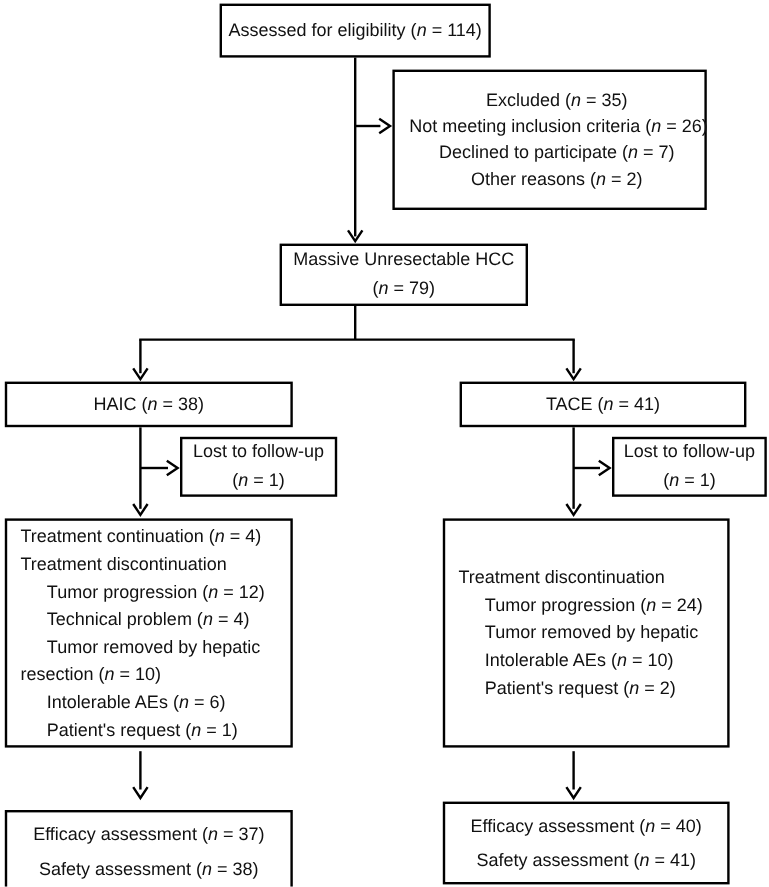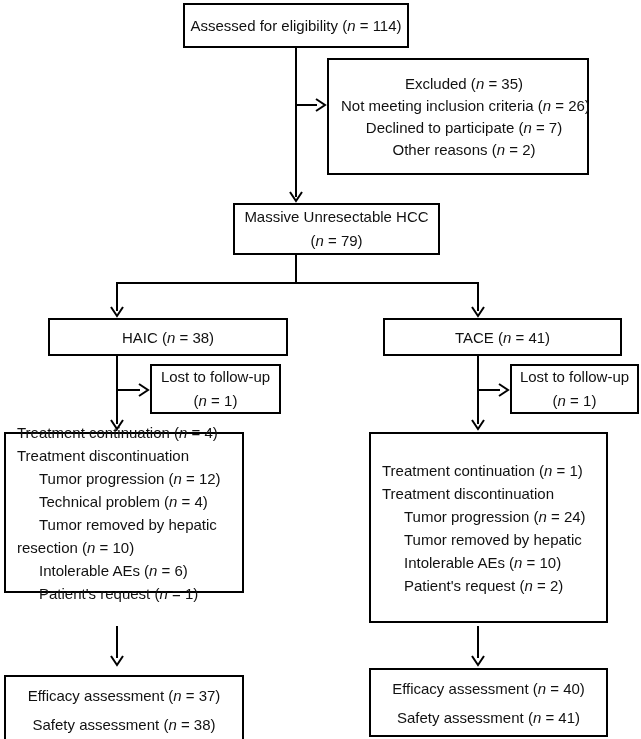--- a/index.html
+++ b/index.html
@@ -27,25 +27,25 @@
   .box .line{white-space:nowrap;}
   .box.center{text-align:center;}
   .box.left{text-align:left;}
   .box .line.indent{padding-left:22px;}
   .box i{font-style:italic;}
 
   
   #b-eligibility{left:183px;top:3px;width:226px;height:45px;}
   #b-excluded{left:327px;top:58px;width:262px;height:117px;padding-left:12px;line-height:22px;text-align:center;}
   #b-hcc{left:193px;top:203px;width:207px;height:52px;line-height:24px;margin-left:40px;}
-  #b-haic{left:4px;top:318px;width:240px;height:38px;margin-left:44px;}
+  #b-haic{left:4px;top:318px;width:240px;height:38px;}
   #b-tace{left:369px;top:318px;width:239px;height:38px;margin-left:14px;}
   #b-lost-left{left:150px;top:364px;width:131px;height:50px;line-height:24px;}
   #b-lost-right{left:510px;top:364px;width:129px;height:50px;line-height:24px;}
-  #b-haic-outcomes{left:4px;top:432px;width:240px;height:161px;padding-left:11px;}
+  #b-haic-outcomes{left:4px;top:432px;width:240px;height:191px;padding-left:11px;}
   #b-tace-outcomes{left:369px;top:432px;width:239px;height:191px;padding-left:11px;}
   #b-assess-left{left:4px;top:675px;width:240px;height:69px;line-height:29px;}
   #b-assess-right{left:369px;top:668px;width:239px;height:69px;line-height:29px;}
 
   .connectors path{stroke:#000000;stroke-width:2;fill:none;}
 </style>
 </head>
 <body>
 
 <div class="canvas">
@@ -122,21 +122,20 @@
       <div class="line">Treatment discontinuation</div>
       <div class="line indent">Tumor progression (<i>n</i> = 12)</div>
       <div class="line indent">Technical problem (<i>n</i> = 4)</div>
       <div class="line indent">Tumor removed by hepatic</div>
       <div class="line">resection (<i>n</i> = 10)</div>
       <div class="line indent">Intolerable AEs (<i>n</i> = 6)</div>
       <div class="line indent">Patient's request (<i>n</i> = 1)</div>
     </div>
 
   <div class="box left" id="b-tace-outcomes">
-      <div class="line">Treatment continuation (<i>n</i> = 1)</div>
       <div class="line">Treatment discontinuation</div>
       <div class="line indent">Tumor progression (<i>n</i> = 24)</div>
       <div class="line indent">Tumor removed by hepatic</div>
       <div class="line indent">Intolerable AEs (<i>n</i> = 10)</div>
       <div class="line indent">Patient's request (<i>n</i> = 2)</div>
     </div>
 
   <div class="box center" id="b-assess-left">
       <div class="line">Efficacy assessment (<i>n</i> = 37)</div>
       <div class="line">Safety assessment (<i>n</i> = 38)</div>

